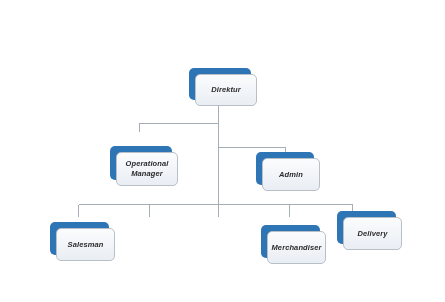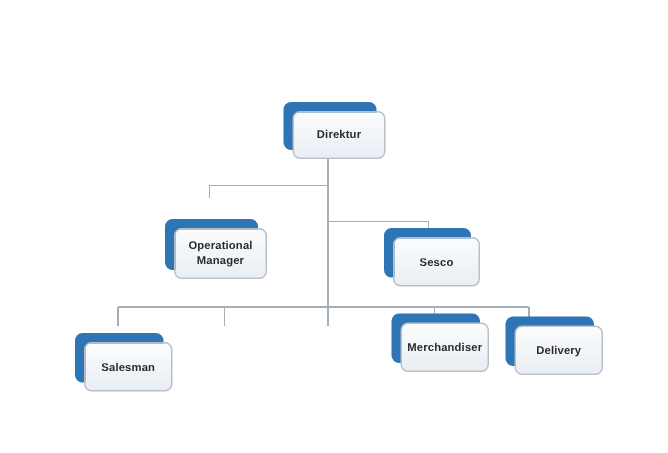--- a/index.html
+++ b/index.html
@@ -47,20 +47,21 @@
     width: 100%;
     height: 100%;
     border-radius: 5px;
     border: 1px solid #b9bfc6;
     background: linear-gradient(to bottom, #fbfcfd 0%, #f1f4f8 55%, #e9eef4 100%);
     box-sizing: border-box;
     display: flex;
     align-items: center;
     justify-content: center;
     text-align: center;
+    font-style: italic;
   }
   .node-label {
     color: #2b2b2b;
     font-size: 7.5px;
     line-height: 10px;
     letter-spacing: 0.1px;
     font-weight: 600;
     padding: 0 3px;
     white-space: pre-line;
   }
@@ -100,34 +101,34 @@
     <div class="node-back"></div>
     <div class="node-front">
       <span class="node-label">Operational
 Manager</span>
     </div>
   </div>
 
   <div class="node" style="left:256px; top:152px; width:58px; height:33px;">
     <div class="node-back"></div>
     <div class="node-front">
-      <span class="node-label">Sesco</span>
+      <span class="node-label">Admin</span>
     </div>
   </div>
 
   <div class="node" style="left:50px; top:222px; width:59px; height:33px;">
     <div class="node-back"></div>
     <div class="node-front">
       <span class="node-label">Salesman</span>
     </div>
   </div>
 
 
 
-  <div class="node" style="left:261px; top:209px; width:59px; height:33px;">
+  <div class="node" style="left:261px; top:225px; width:59px; height:33px;">
     <div class="node-back"></div>
     <div class="node-front">
       <span class="node-label">Merchandiser</span>
     </div>
   </div>
 
   <div class="node" style="left:337px; top:211px; width:59px; height:33px;">
     <div class="node-back"></div>
     <div class="node-front">
       <span class="node-label">Delivery</span>

